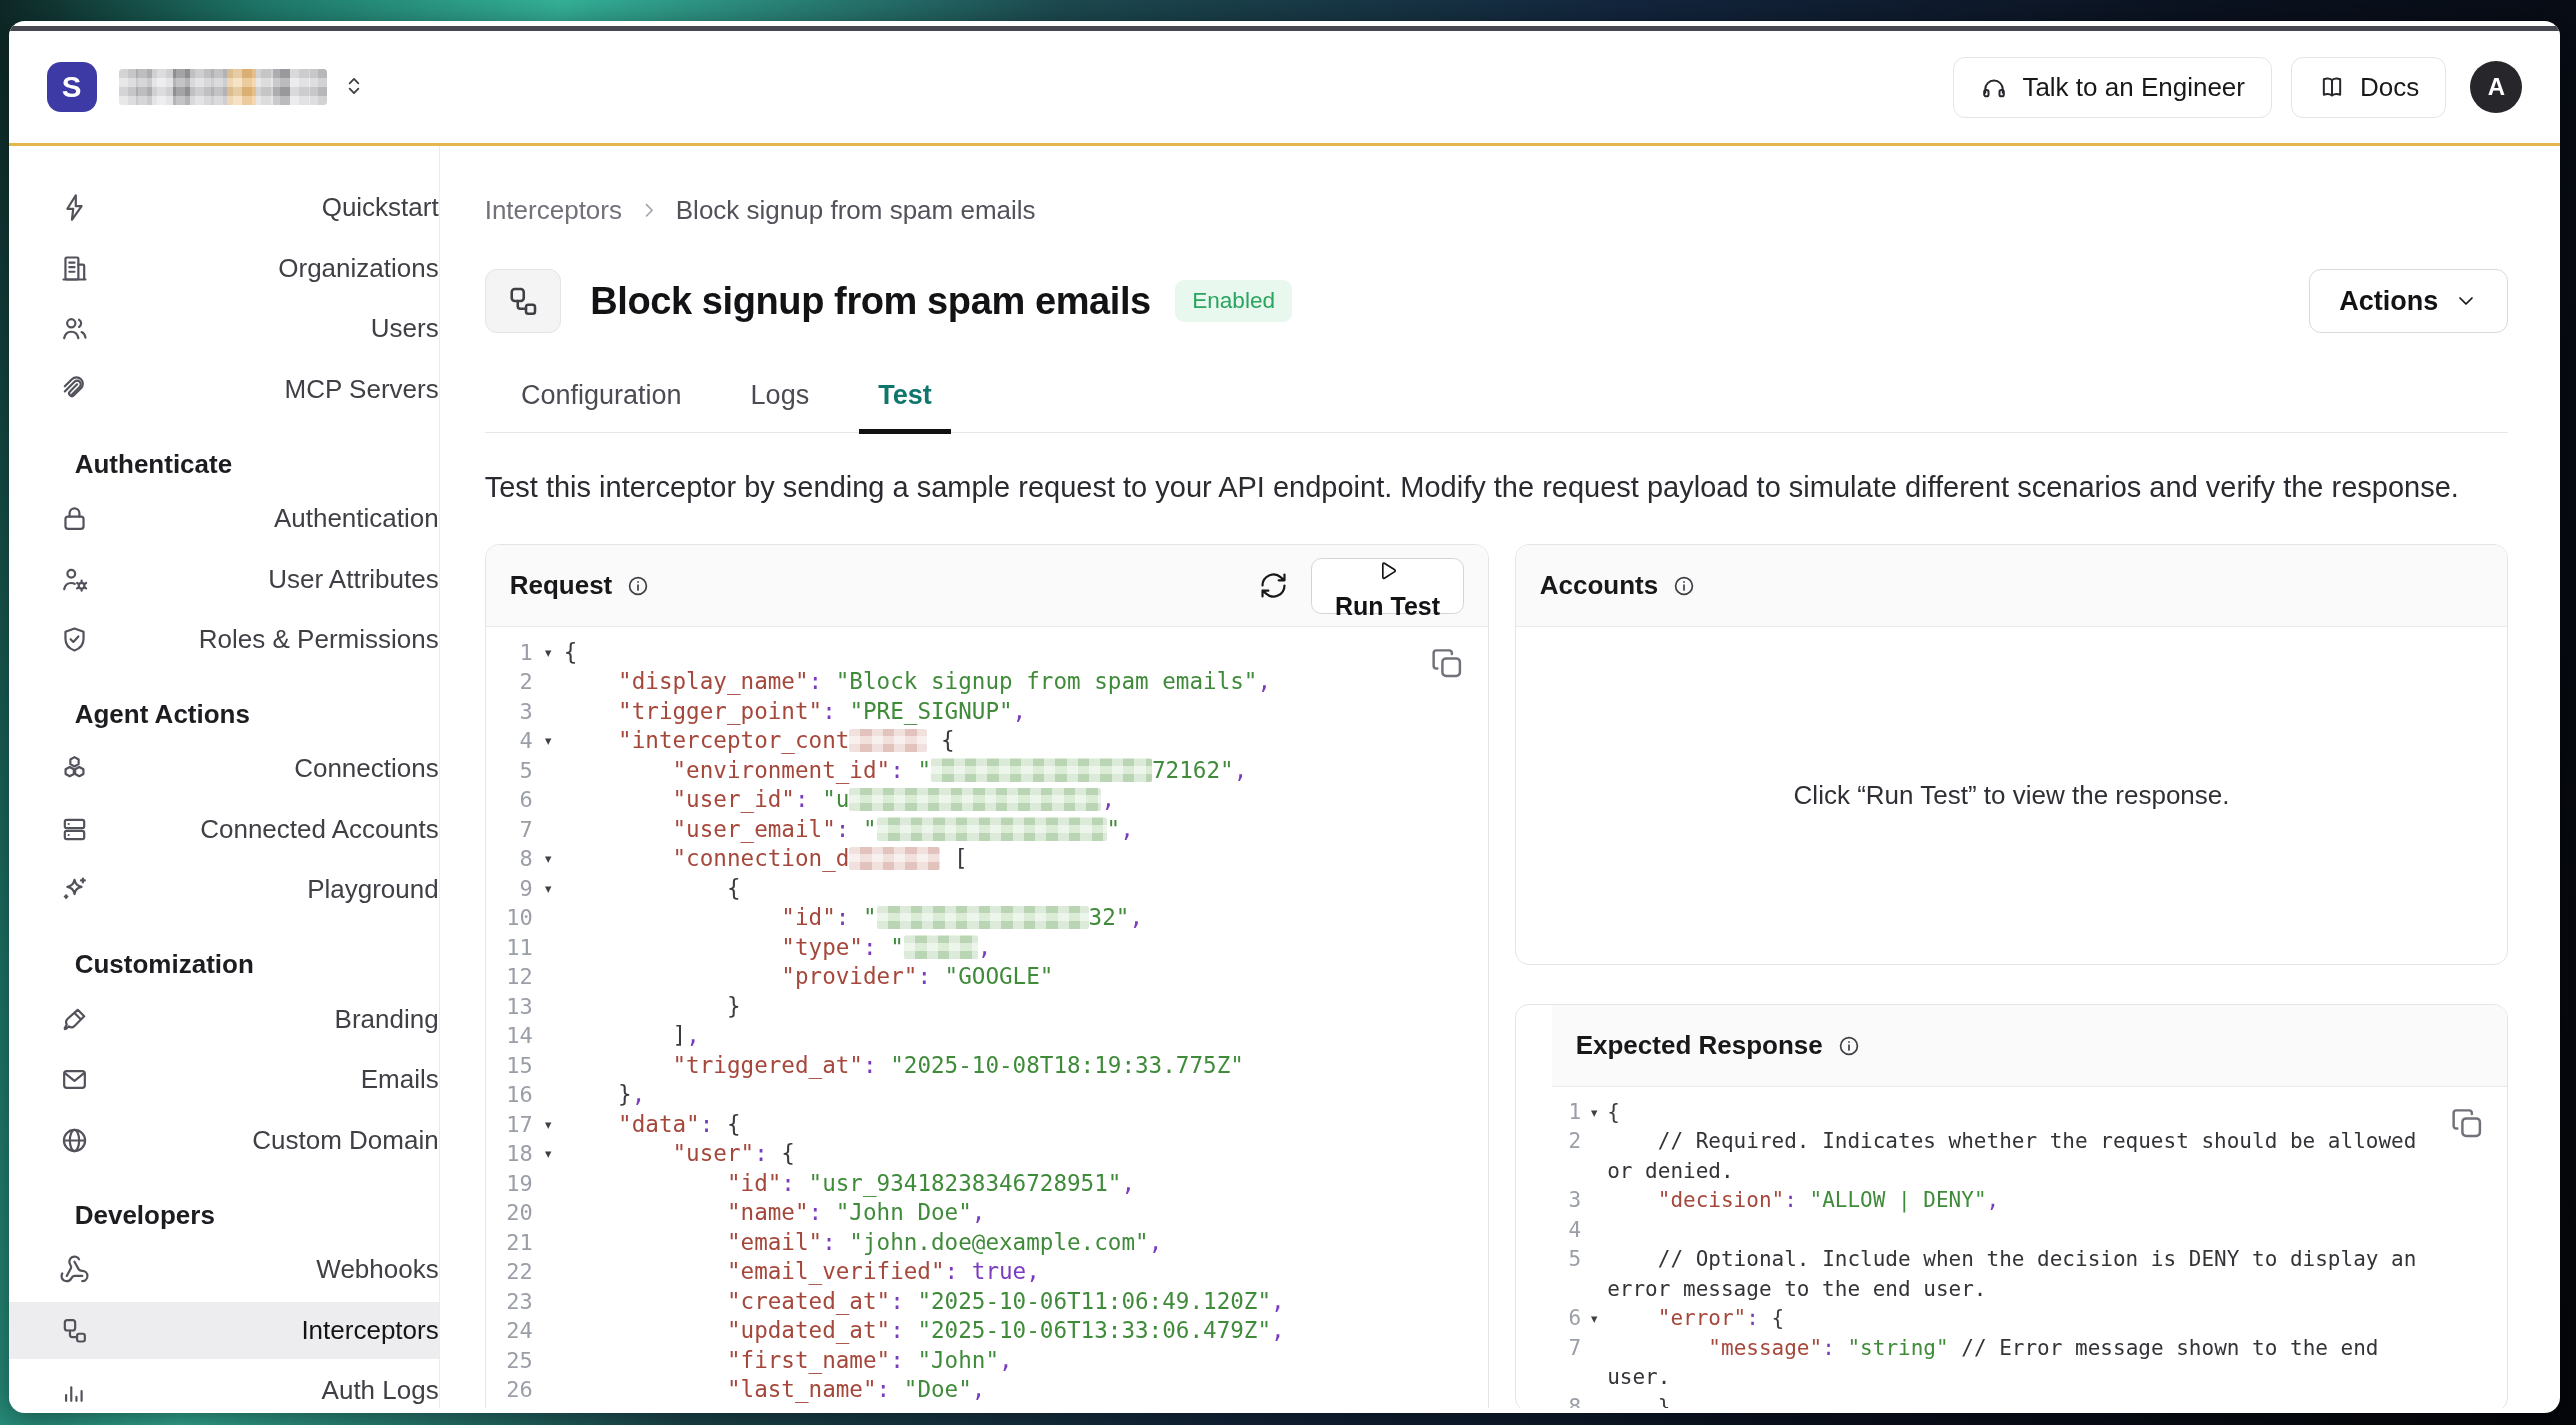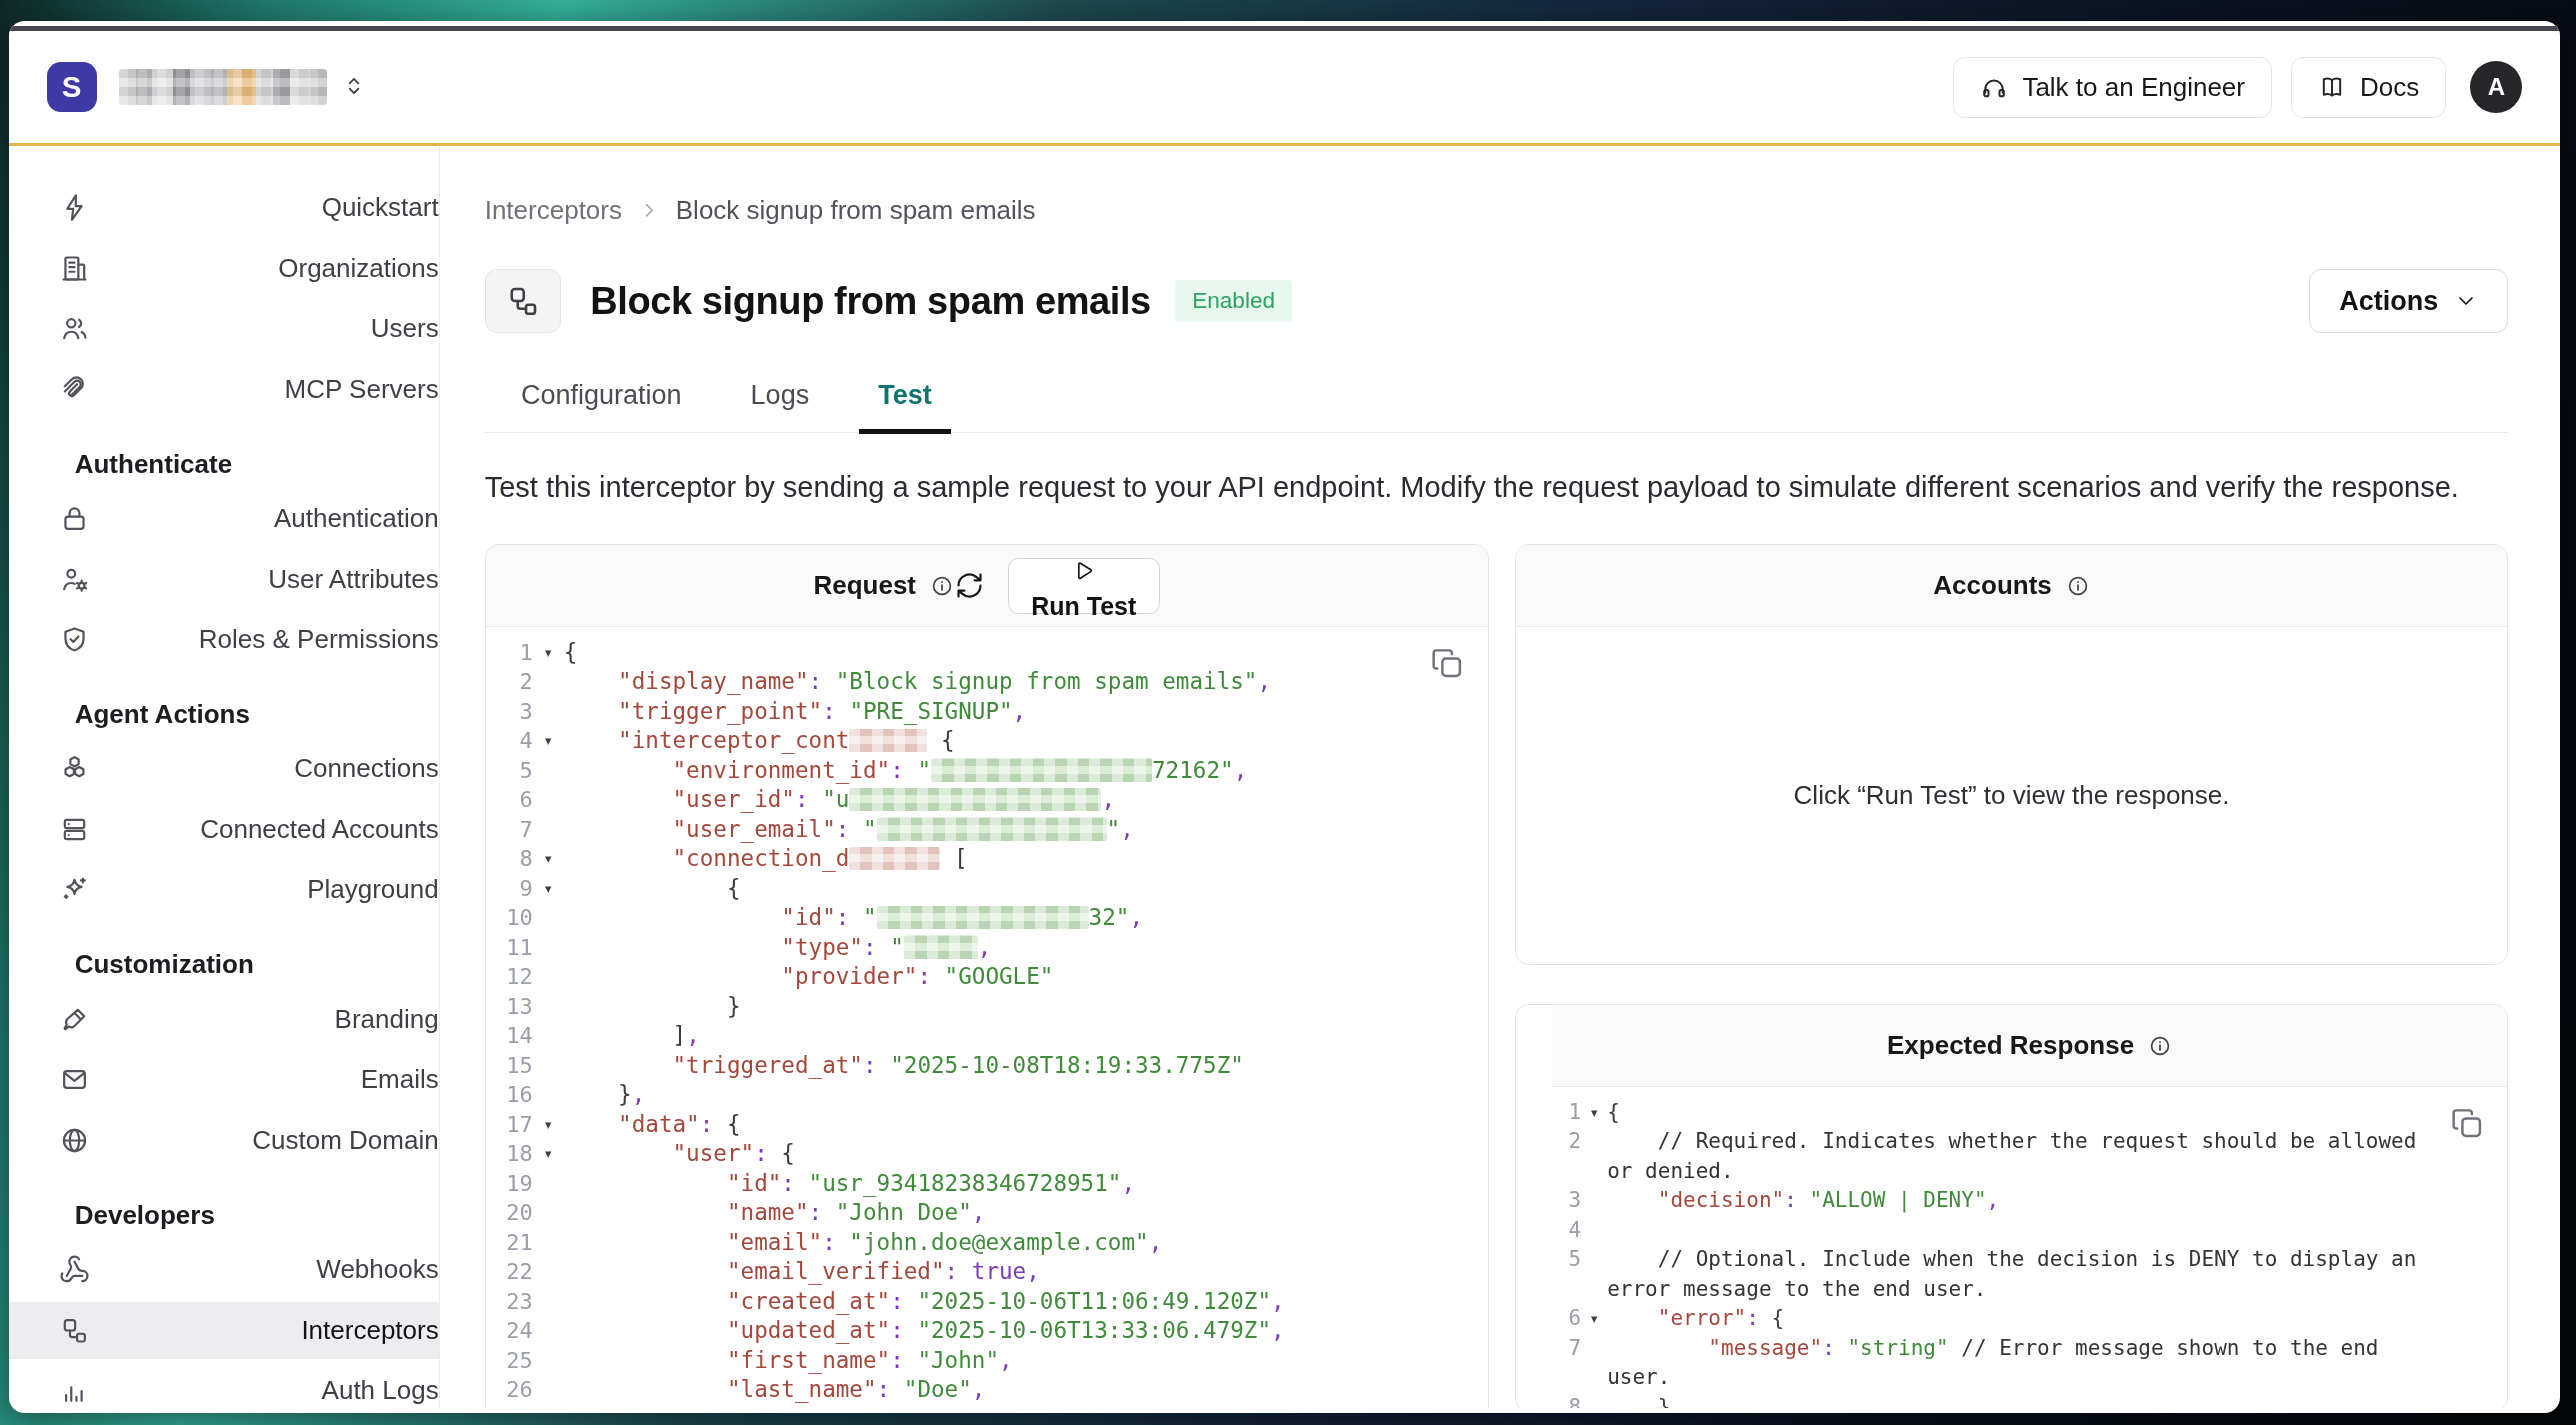--- a/index.html
+++ b/index.html
@@ -42,33 +42,33 @@
   .content{flex:1;padding:49px 52px 0 45px;overflow:hidden;}
   
   .breadcrumb{display:flex;align-items:center;gap:15.6px;font-size:26px;color:#71717a;}
   .breadcrumb .current{color:#52525b;}
   .crumb-sep{color:#a1a1aa;display:flex;}
   .title-row{margin-top:43px;display:flex;align-items:center;}
   .title-iconbox{width:76px;height:64px;border-radius:12px;background:#f4f4f5;border:1.7px solid #e4e4e7;
     display:flex;align-items:center;justify-content:center;color:#3f3f46;}
   h1{margin:0 0 0 29.5px;font-size:38px;font-weight:700;color:#131316;letter-spacing:-0.4px;}
   .badge{margin-left:24px;font-size:22.6px;font-weight:500;color:var(--ok-text);background:var(--ok-bg);
-    padding:7.8px 17.3px;border-radius:4px;}
+    padding:7.8px 17.3px;border-radius:9px;}
   .actions-btn{margin-left:auto;display:flex;align-items:center;gap:15.6px;height:64px;padding:0 29.5px;border-radius:12px;
     border:1.7px solid #d9d9de;background:#fff;font:600 27px "Liberation Sans",sans-serif;color:#131316;cursor:pointer;}
   .tabs{margin-top:47px;display:flex;gap:31px;border-bottom:1.7px solid #e7e7ea;padding-left:17.3px;}
   .tab{position:relative;padding:0 19px 21px;font-size:27px;font-weight:500;color:#4b4b53;cursor:pointer;}
   .tab.active{color:#0f766e;font-weight:700;}
   .tab.active::after{content:"";position:absolute;left:0;right:0;bottom:-1.7px;height:5.2px;background:#111114;}
   .description{margin-top:38px;font-size:29px;color:#2a2a30;}
   
   .panels{margin-top:40px;display:flex;gap:26px;align-items:flex-start;}
   .panel{border:1.7px solid #e4e4e7;border-radius:14px;background:#fff;overflow:hidden;display:flex;flex-direction:column;}
   .panel-head{background:#fafafa;border-bottom:1.7px solid #e9e9eb;height:82px;flex:none;
-    display:flex;align-items:center;justify-content:center;padding:0 24px;}
+    display:flex;align-items:center;justify-content:space-between;padding:0 24px;}
   .panel-title{display:flex;align-items:center;gap:14px;font-size:26px;font-weight:650;color:#18181b;}
   .info{color:#3f3f46;display:flex;}
   .req-controls{display:flex;align-items:center;gap:22.6px;}
   .icon-btn{background:none;border:none;color:#18181b;cursor:pointer;display:flex;padding:0;}
   .runtest-btn{display:flex;align-items:center;gap:10.4px;height:56px;padding:0 22.6px;border-radius:10.4px;
     border:1.7px solid #d4d4d8;background:#fff;font:600 25px "Liberation Sans",sans-serif;color:#131316;cursor:pointer;flex-direction:column;}
   #request-panel{width:1004px;height:889px;flex:none;}
   .right-col{flex:1;display:flex;flex-direction:column;gap:39px;}
   #response-panel{height:421px;}
   #expected-panel{height:408px;padding-left:36px;}

